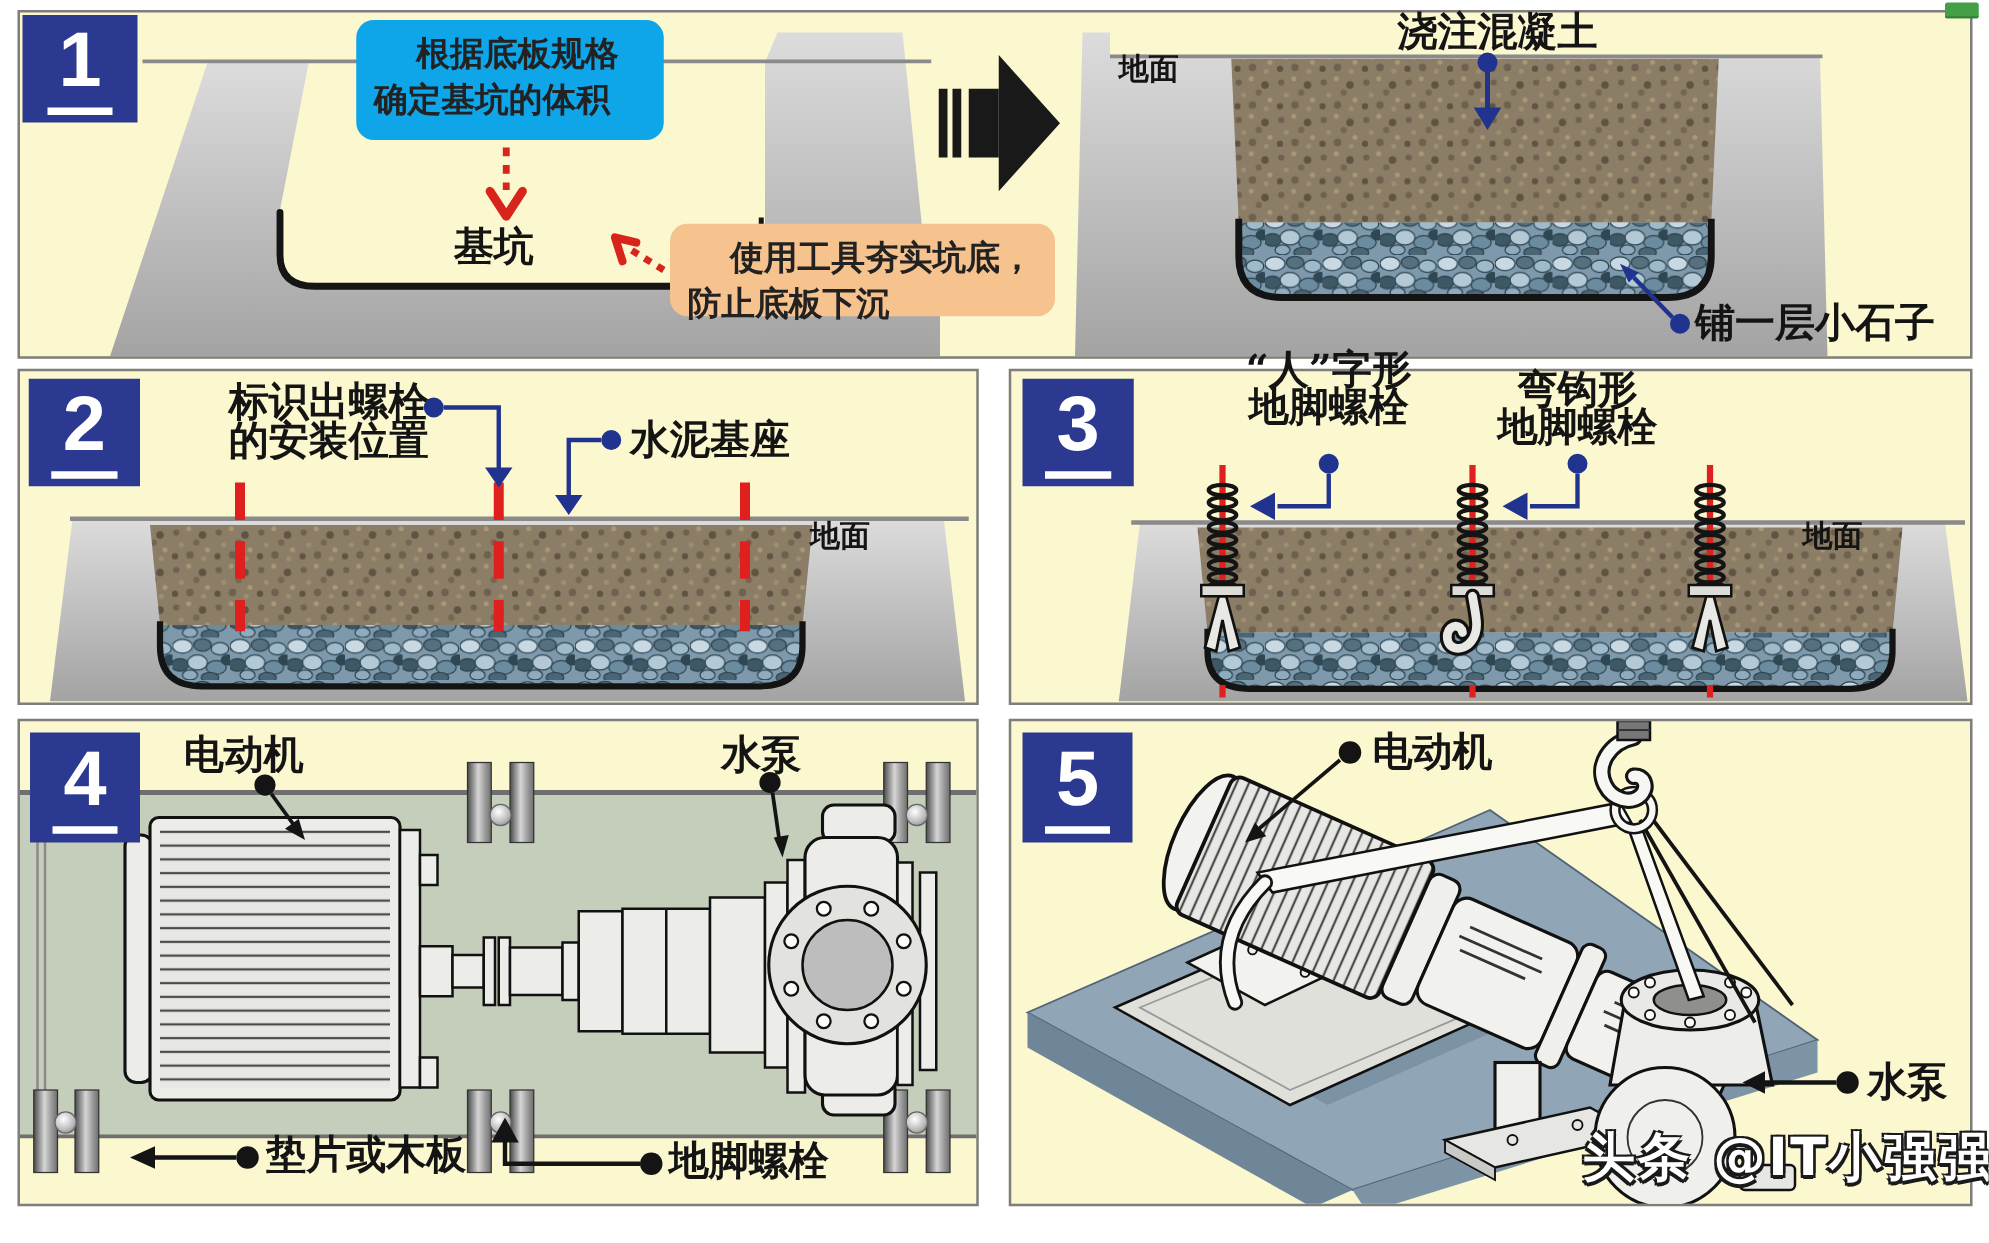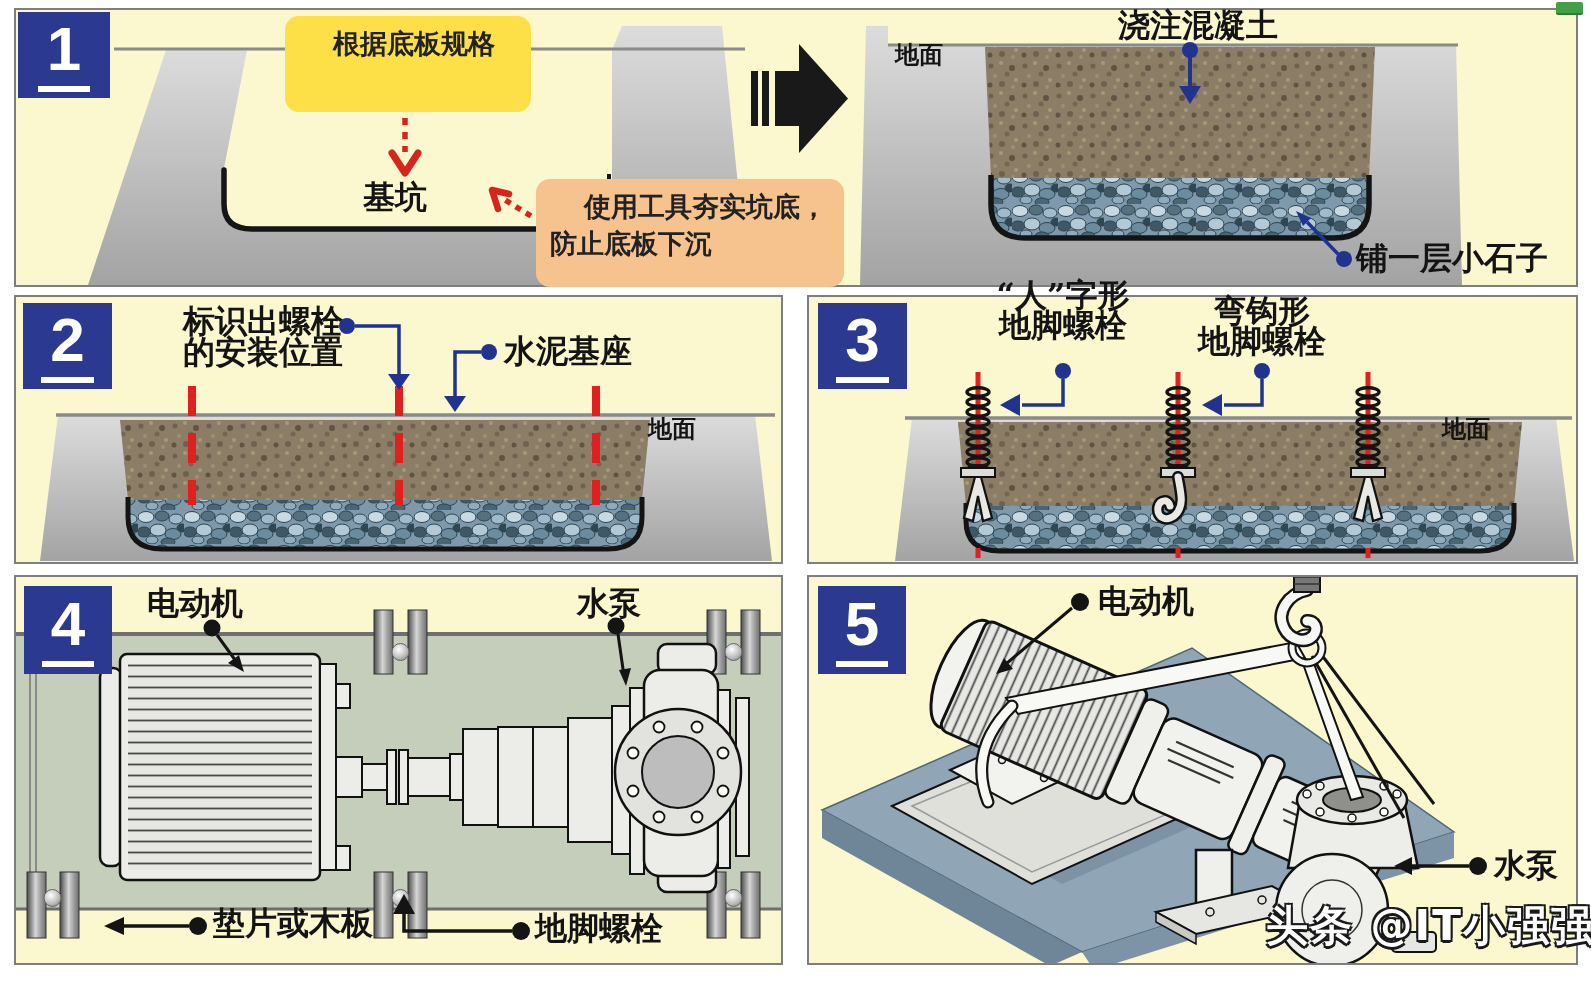--- a/index.html
+++ b/index.html
@@ -11,21 +11,21 @@
          font-weight:700;font-family:"Liberation Sans","DejaVu Sans",sans-serif;}
   .badge span{font-size:62px;line-height:62px;border-bottom:6px solid #fff;padding:0 9px 6px;}
   .lbl{position:absolute;font-family:"DejaVu Serif","Liberation Serif",serif;font-weight:700;
        color:#141414;white-space:nowrap;}
   .f27{font-size:32px;line-height:30px;}
   .f24{font-size:24px;line-height:26px;margin-top:24px;}
   .center{text-align:center;}
   .callout{position:absolute;border-radius:14px;font-weight:700;font-size:27px;line-height:37px;
            color:#222;padding:9px 14px;box-sizing:border-box;font-family:"DejaVu Sans","Liberation Sans",sans-serif;}
   .callout .ind{text-indent:34px;}
-  #purple-callout{background:#fde047;}
+  #purple-callout{background:#0ea5e9;}
   #orange-callout{background:#F6C28D;}
   #watermark{position:absolute;left:1266px;top:898px;font-size:42px;font-weight:700;letter-spacing:2px;
              color:#fff;white-space:nowrap;
              text-shadow:-2px -2px 0 #1a1a1a,2px -2px 0 #1a1a1a,-2px 2px 0 #1a1a1a,2px 2px 0 #1a1a1a,0 3px 0 #1a1a1a;}
   #corner-mark{position:absolute;left:1556px;top:2px;width:27px;height:11px;background:#43A047;
                border-radius:2px;border-bottom:2px solid #2E7D32;}
 </style>
 </head>
 <body>
 
@@ -421,23 +421,24 @@
     </div>
   <div class="badge" style="left:24px;top:586px;width:88px;height:88px;">
     <span>4</span>
     </div>
   <div class="badge" style="left:818px;top:586px;width:88px;height:88px;">
     <span>5</span>
     </div>
 
   <div id="purple-callout" class="callout" style="left:285px;top:16px;width:246px;height:96px;">
     <div class="ind">根据底板规格</div>
+    <div>确定基坑的体积</div>
   </div>
   <div class="lbl f27" style="left:363px;top:182px;">基坑</div>
-  <div id="orange-callout" class="callout" style="left:536px;top:179px;width:308px;height:108px;">
+  <div id="orange-callout" class="callout" style="left:536px;top:179px;width:308px;height:74px;">
     <div class="ind">使用工具夯实坑底，</div>
     <div>防止底板下沉</div>
   </div>
   <div class="lbl f24" style="left:895px;top:18px;">地面</div>
   <div class="lbl f27" style="left:1118px;top:10px;">浇注混凝土</div>
   <div class="lbl f27" style="left:1356px;top:243px;">铺一层小石子</div>
 
   <div class="lbl f27" style="left:183px;top:306px;">标识出螺栓</div>
   <div class="lbl f27" style="left:183px;top:337px;">的安装位置</div>
   <div class="lbl f27" style="left:504px;top:336px;">水泥基座</div>

